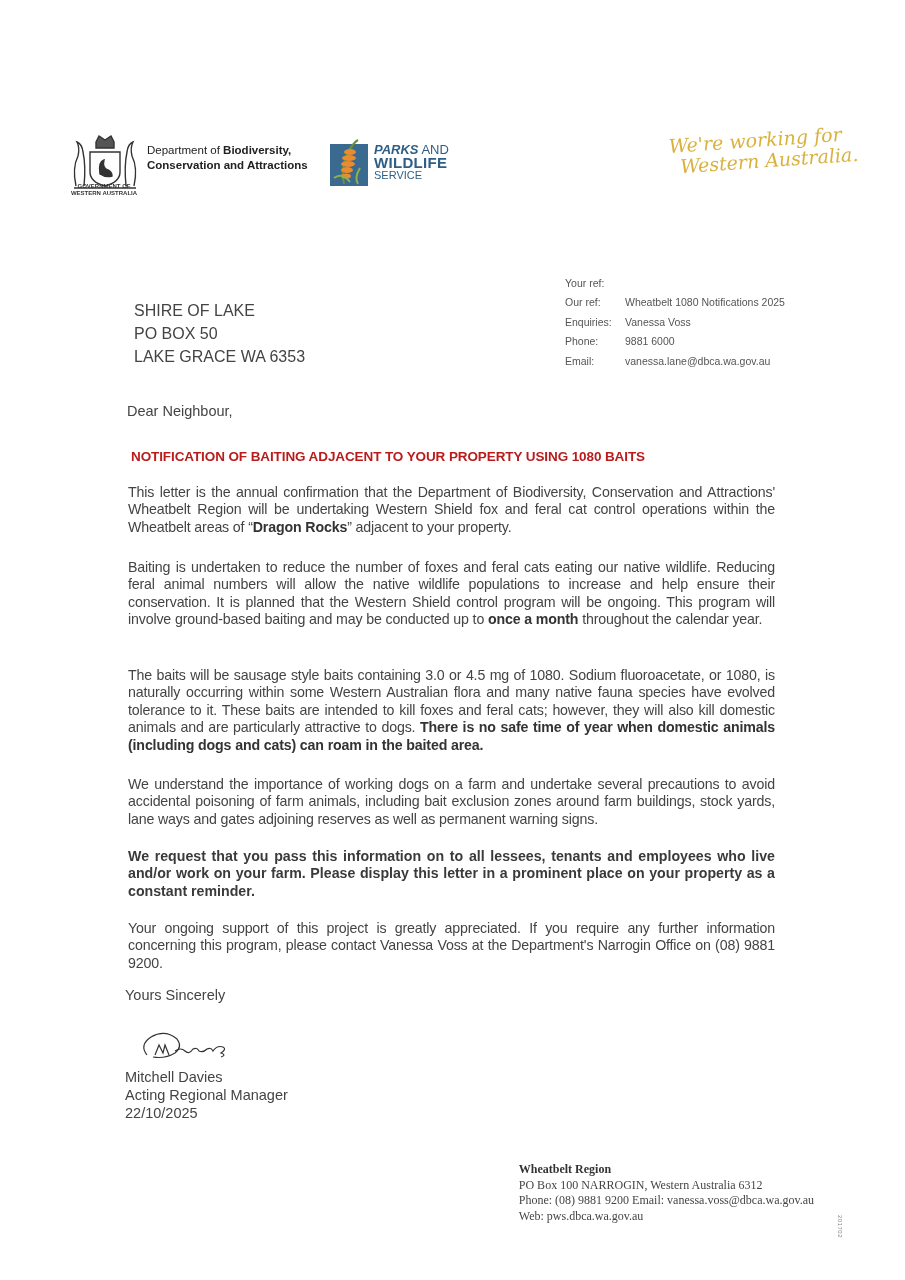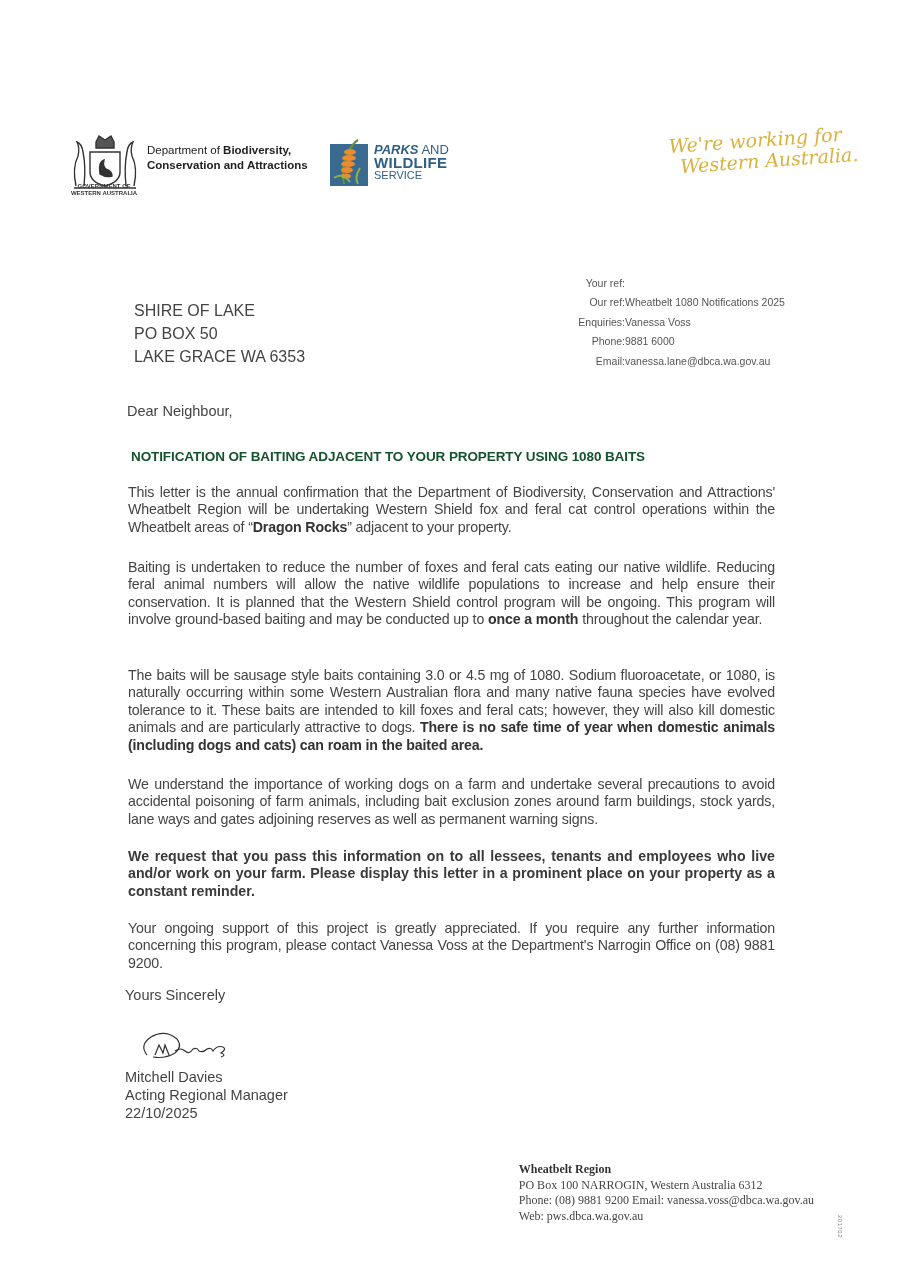--- a/index.html
+++ b/index.html
@@ -16,28 +16,28 @@
   .pw-text .l1 { font-size: 13px; }
   .pw-text .l1 b { font-weight: 900; font-style: italic; }
   .pw-text .l2 { font-size: 15px; font-weight: 900; letter-spacing: 0.3px; }
   .pw-text .l3 { font-size: 11px; }
   .tagline { left: 668px; top: 136px; color: #d9b23e; font-family: "DejaVu Serif", serif; font-style: italic; font-size: 19px; line-height: 21px; transform: rotate(-4deg); transform-origin: left top; }
   .tagline .t2 { padding-left: 10px; }
 
   
   .refs { left: 565px; top: 273px; font-size: 10.5px; color: #555; }
   .ref-row { display: flex; height: 19.5px; align-items: center; }
-  .ref-label { width: 60px; text-align: right; }
+  .ref-label { width: 60px; }
 
   
   .addr { left: 134px; top: 299px; font-size: 16px; line-height: 23px; color: #444; }
 
   
   .salutation { left: 127px; top: 403px; font-size: 14.5px; color: #444; }
-  .subject { left: 131px; top: 449px; font-size: 13.5px; font-weight: bold; color: #14532d; letter-spacing: -0.1px; }
+  .subject { left: 131px; top: 449px; font-size: 13.5px; font-weight: bold; color: #b91c1c; letter-spacing: -0.1px; }
   .para { left: 128px; width: 647px; font-size: 14.2px; line-height: 17.4px; text-align: justify; color: #444; letter-spacing: -0.15px; }
   .para b { color: #333; }
   .para.boldp { font-weight: bold; color: #3a3a3a; letter-spacing: 0; }
   .p1 { top: 484px; }
   .p2 { top: 559px; }
   .p3 { top: 667px; }
   .p4 { top: 776px; }
   .p5 { top: 848px; }
   .p6 { top: 920px; }
 

